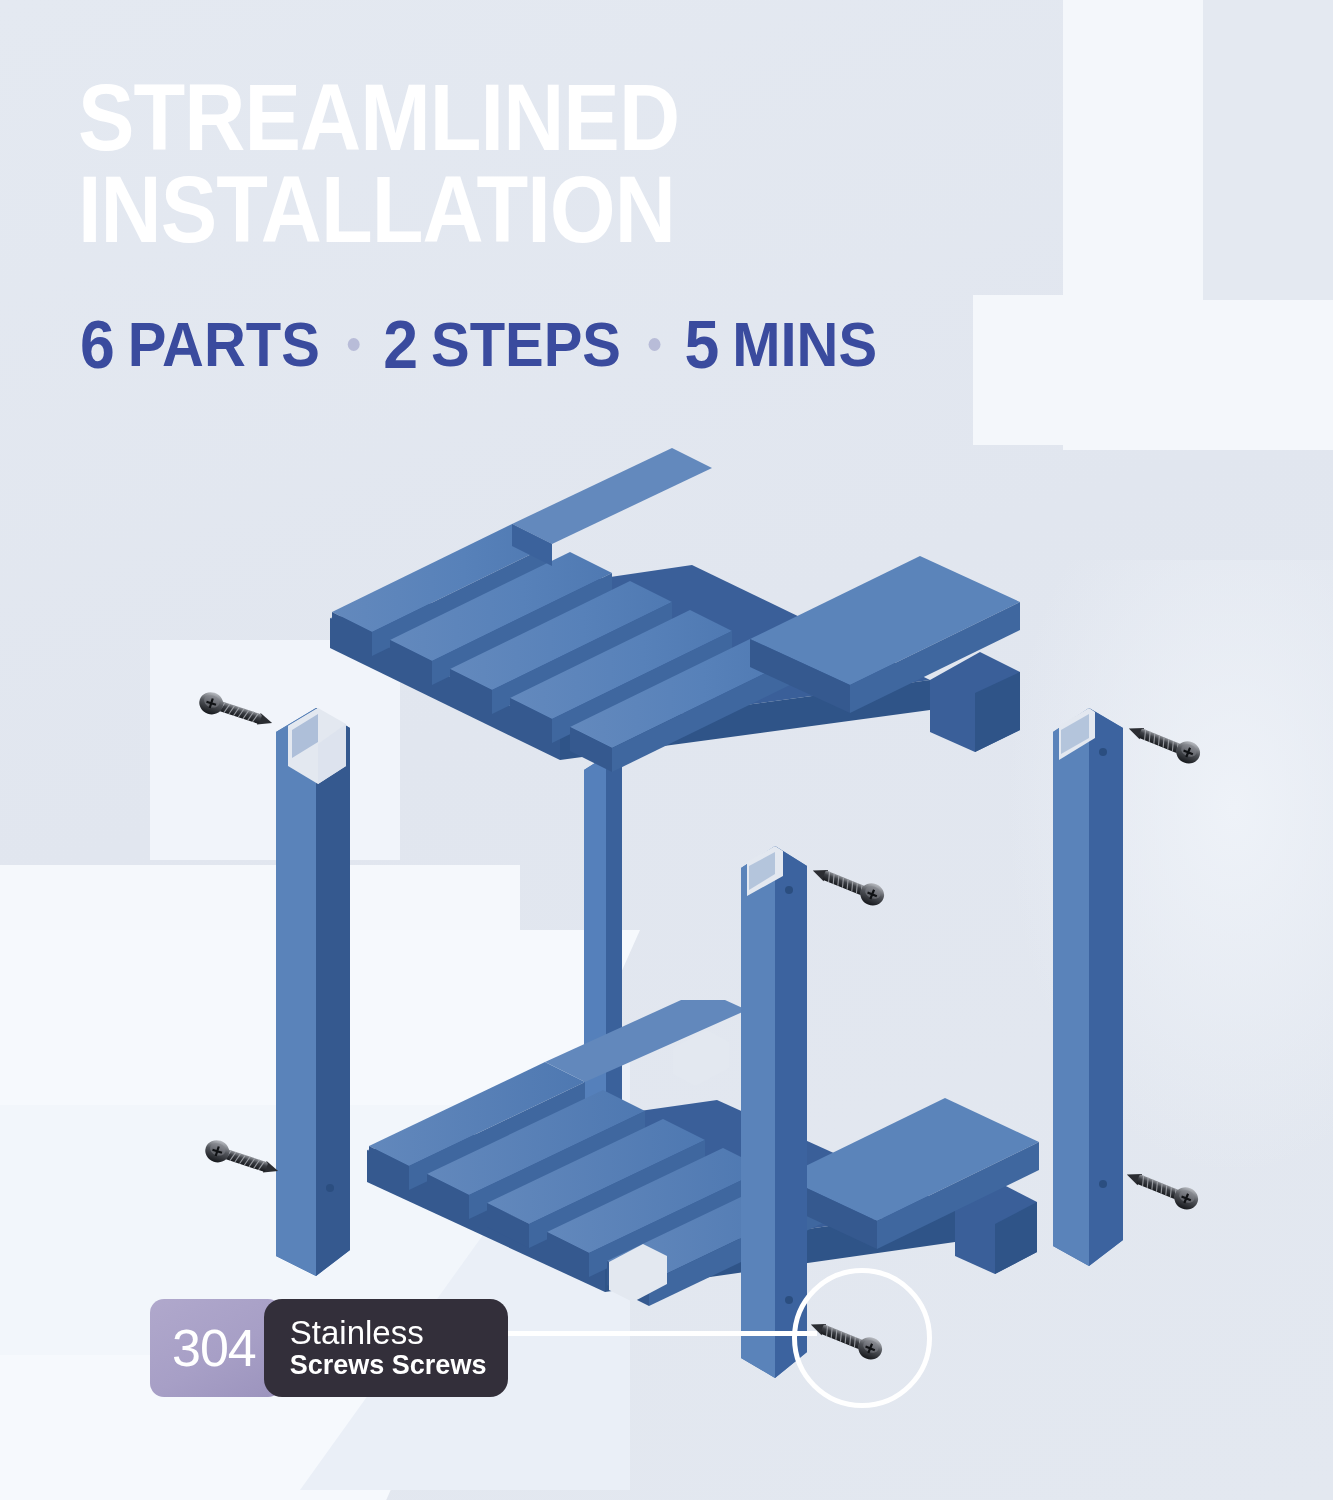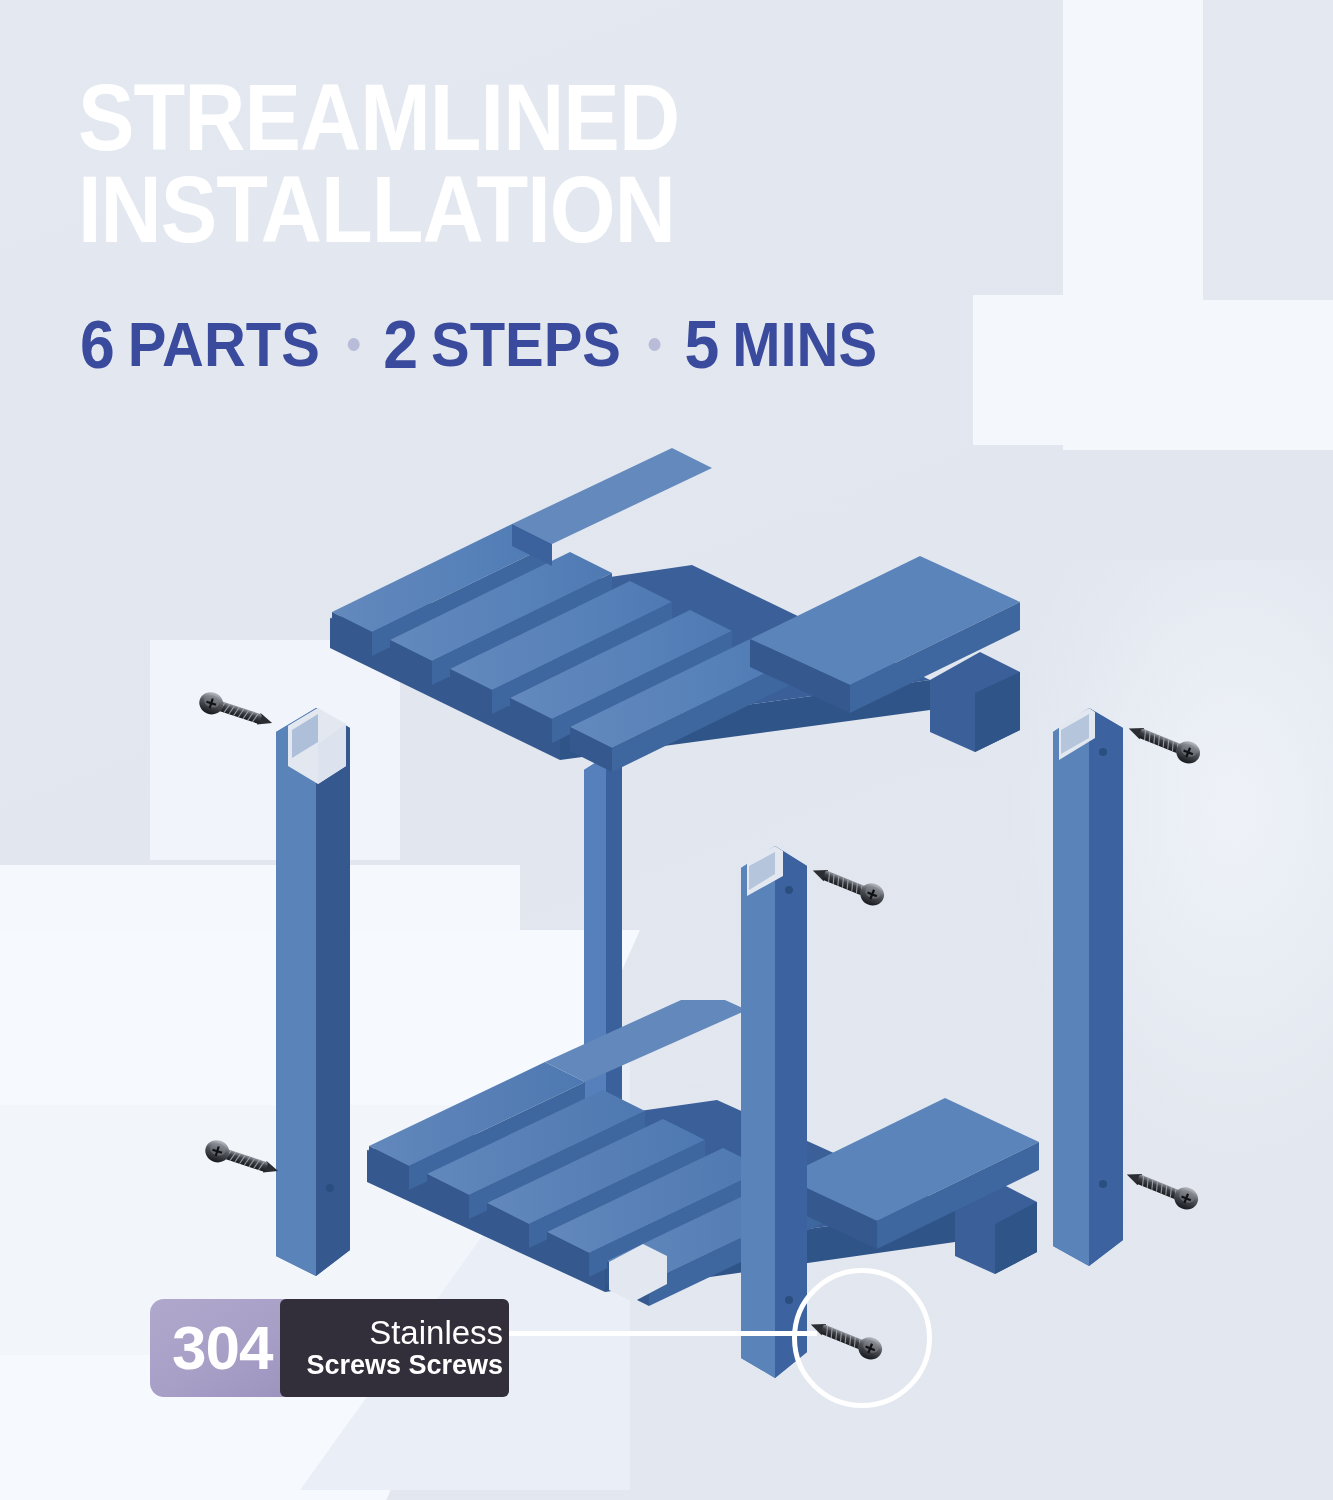--- a/index.html
+++ b/index.html
@@ -183,34 +183,33 @@
   }
   .badge-304{
     background:linear-gradient(150deg,#b0a8cc 0%,#a79fc6 55%,#9b93bd 100%);
     border-radius:14px;
     padding:0 26px 0 22px;
     display:flex; align-items:center;
     margin-right:-18px;
   }
   .badge-304 span{
     color:#ffffff;
-    font-weight:bold;
-    font-size:62px;
+    font-weight:normal;
+    font-size:52px;
     line-height:1;
     letter-spacing:-1px;
   }
   .badge-dark{
     background:#332f3a;
-    border-radius:6px;
-    padding:12px 6px 12px 26px;
+    border-radius:18px;
+    padding:12px 22px 12px 26px;
     display:flex; flex-direction:column;
     justify-content:center;
     position:relative;
     z-index:2;
-    text-align:right;
   }
   .badge-dark .l1{
     color:#ffffff;
     font-size:33px;
     line-height:1.08;
     font-weight:normal;
   }
   .badge-dark .l2{
     color:#ffffff;
     font-size:27px;

